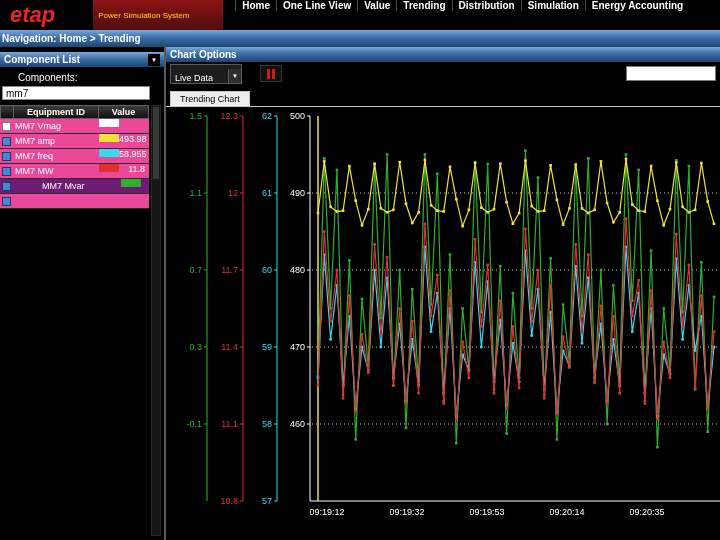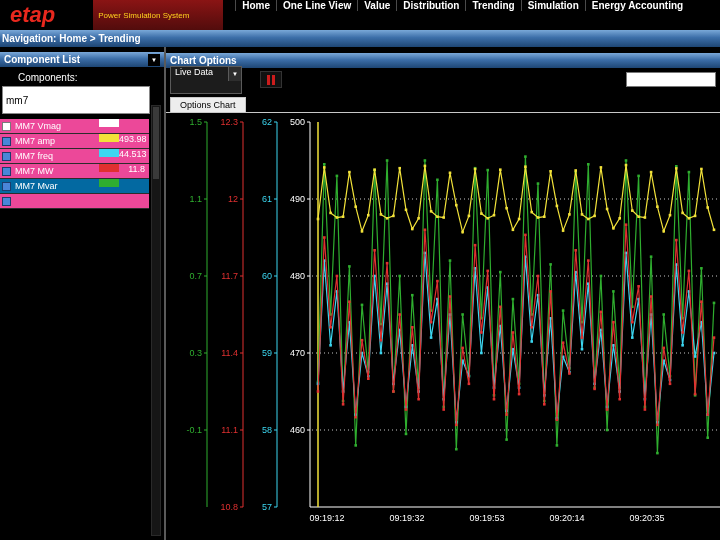--- a/index.html
+++ b/index.html
@@ -25,51 +25,51 @@
   .content { display:flex; height:493px; }
 
   
   .sidebar { width:166px; position:relative; border-right:2px solid #5a5a5a;
     padding-top:5px; background:#000; flex:0 0 auto; }
   .panel-header { height:15px; background:linear-gradient(180deg,#7aa8d8,#3c6ea8 45%,#1e4674);
     color:#fff; font-size:10px; font-weight:bold; display:flex; align-items:center; padding:0 4px; }
   .hdr-arrow { margin-left:auto; background:#000; width:12px; height:12px; font-size:6px;
     display:flex; align-items:center; justify-content:center; color:#fff; cursor:pointer; }
   .components-label { color:#fff; font-size:10px; margin:5px 4px 3px 18px; }
-  .filter-input { display:block; width:148px; margin:0 2px; height:28px; border:1px solid #888;
+  .filter-input { display:block; width:148px; margin:0 2px; height:14px; border:1px solid #888;
     font-size:10px; padding:0 3px; background:#fff; color:#000;
     font-family:"Liberation Sans", sans-serif; }
   .comp-table { margin-top:5px; width:149px; color:#fff; }
   .t-head { display:flex; height:14px; }
   .t-cell { background:linear-gradient(180deg,#3c3c3c,#101010); border:1px solid #606060;
     border-left:none; font-size:9px; font-weight:bold; display:flex; align-items:center;
     justify-content:center; }
   .t-cell:first-child { border-left:1px solid #606060; }
   .cb-col { width:14px; }
   .id-col { width:85px; }
   .val-col { width:50px; }
   .t-row { display:flex; height:15px; border-bottom:1px solid #2c2c2c; align-items:center; background:#ec4899; }
-  .t-row.selected { background:#0369a1; }
+  .t-row.selected { background:#701a75;gap:27px; }
   .cb { width:9px; height:9px; margin:0 2px 0 2px; border:1px solid #7a7a7a; background:#fff;
     flex:0 0 auto; cursor:pointer; }
   .cb.checked { background:#4a86d8; border-color:#1c3c6c; }
   .rid { width:84px; padding-left:2px; font-size:9px; overflow:hidden; white-space:nowrap; }
   .rval { width:50px; display:flex; align-items:flex-start; height:100%; }
   .swatch { width:20px; height:8px; margin-left:2px; flex:0 0 auto; }
   .vnum { margin-left:auto; padding-right:2px; font-size:9px; }
   .panel-scrollbar { position:absolute; right:3px; top:58px; bottom:4px; width:10px;
     background:#161616; border:1px solid #2a2a2a; cursor:pointer; }
   .panel-scrollbar .thumb { margin:1px; height:72px; background:#3a3a3a; }
 
   
-  .main { flex:1; display:flex; flex-direction:column; padding-top:6px; background:#000; min-width:0; }
+  .main { flex:1; display:flex; flex-direction:column; background:#000; min-width:0; }
   .co-header { height:15px; flex:0 0 auto; }
   .toolbar { height:22px; display:flex; align-items:center; background:#000; padding:3px 2px 2px 4px; flex:0 0 auto; }
-  .select { width:72px; height:28px; background:#1c1c1c; border:1px solid #5a5a5a; color:#fff;
-    font-size:9px; display:flex; align-items:flex-start; padding-left:4px; cursor:pointer; }
+  .select { width:72px; height:20px; background:#1c1c1c; border:1px solid #5a5a5a; color:#fff;
+    font-size:9px; display:flex; align-items:flex-end; padding-left:4px; cursor:pointer; }
   .sel-arrow { margin-left:auto; width:13px; height:14px; background:#2e2e2e;
     border-left:1px solid #5a5a5a; font-size:6px; display:flex; align-items:center; justify-content:center; }
   .pause-btn { margin-left:18px; width:22px; height:17px; background:#111; border:1px solid #333;
     display:flex; align-items:center; justify-content:center; gap:2px; cursor:pointer; }
   .pause-btn .bar { width:3px; height:10px; background:#cc1c1c; }
   .tb-input { margin-left:auto; margin-right:2px; width:90px; height:15px; background:#fff;
     border:1px solid #777; font-size:9px; font-family:"Liberation Sans", sans-serif; }
   .tab-row { height:15px; margin-top:8px; border-bottom:1px solid #c8c8c8; display:flex;
     align-items:flex-end; padding-left:4px; flex:0 0 auto; }
   .tab { background:#ededed; color:#000; font-size:9px; padding:2px 9px;
@@ -82,41 +82,46 @@
 
 <div class="app">
 
   <header class="topbar">
     <div class="logo">etap</div>
     <div class="pms-badge">Power Simulation System</div>
     <nav class="menu">
         <div class="menu-item">Home</div>
         <div class="menu-item">One Line View</div>
         <div class="menu-item">Value</div>
+        <div class="menu-item">Trending</div>
         <div class="menu-item">Distribution</div>
-        <div class="menu-item">Trending</div>
         <div class="menu-item">Simulation</div>
         <div class="menu-item">Energy Accounting</div>
       </nav>
   </header>
 
   <div class="navbar">
     <span>Navigation: Home &gt; Trending</span>
   </div>
 
   <div class="content">
 
     <aside class="sidebar">
       <div class="panel-header">
         <span>Component List</span>
         <span class="hdr-arrow">▼</span>
       </div>
       <div class="components-label">Components:</div>
       <input class="filter-input" value="mm7" style="">
       <div class="comp-table">
+        <div class="t-head">
+          <div class="t-cell cb-col"></div>
+          <div class="t-cell id-col">Equipment ID</div>
+          <div class="t-cell val-col">Value</div>
+        </div>
         <div id="rows">
             <div class="t-row">
               <span class="cb"></span>
               <span class="rid">MM7 Vmag</span>
               <span class="rval">
                 <span class="swatch" style="background: rgb(255, 255, 255);"></span>
                 <span class="vnum"></span>
               </span>
             </div>
             <div class="t-row">
@@ -125,21 +130,21 @@
               <span class="rval">
                 <span class="swatch" style="background: rgb(242, 226, 58);"></span>
                 <span class="vnum">493.98</span>
               </span>
             </div>
             <div class="t-row">
               <span class="cb checked"></span>
               <span class="rid">MM7 freq</span>
               <span class="rval">
                 <span class="swatch" style="background: rgb(60, 214, 240);"></span>
-                <span class="vnum">44.513</span>
+                <span class="vnum">58.955</span>
               </span>
             </div>
             <div class="t-row">
               <span class="cb checked"></span>
               <span class="rid">MM7 MW</span>
               <span class="rval">
                 <span class="swatch" style="background: rgb(224, 48, 48);"></span>
                 <span class="vnum">11.8</span>
               </span>
             </div>
@@ -174,21 +179,21 @@
           <span>Live Data</span>
           <span class="sel-arrow">▼</span>
         </div>
         <button class="pause-btn">
           <span class="bar"></span>
           <span class="bar"></span>
         </button>
         <input class="tb-input" value="" style="">
       </div>
       <div class="tab-row">
-        <div class="tab">Options Chart</div>
+        <div class="tab">Trending Chart</div>
       </div>
       <div class="chart-region">
         <svg id="chart-svg" width="554" height="427">
             <line x1="146" y1="86" x2="554" y2="86" stroke="#c8c8c8" stroke-width="1" stroke-dasharray="1 3"></line>
             <line x1="146" y1="163" x2="554" y2="163" stroke="#c8c8c8" stroke-width="1" stroke-dasharray="1 3"></line>
             <line x1="146" y1="240" x2="554" y2="240" stroke="#c8c8c8" stroke-width="1" stroke-dasharray="1 3"></line>
             <line x1="146" y1="317" x2="554" y2="317" stroke="#c8c8c8" stroke-width="1" stroke-dasharray="1 3"></line>
             <line x1="41" y1="9" x2="41" y2="394" stroke="#2fae2f" stroke-width="1"></line>
             <line x1="38" y1="9" x2="41" y2="9" stroke="#2fae2f" stroke-width="1"></line>
             <text x="36" y="12" fill="#2fae2f" font-size="9" text-anchor="end">1.5</text>

